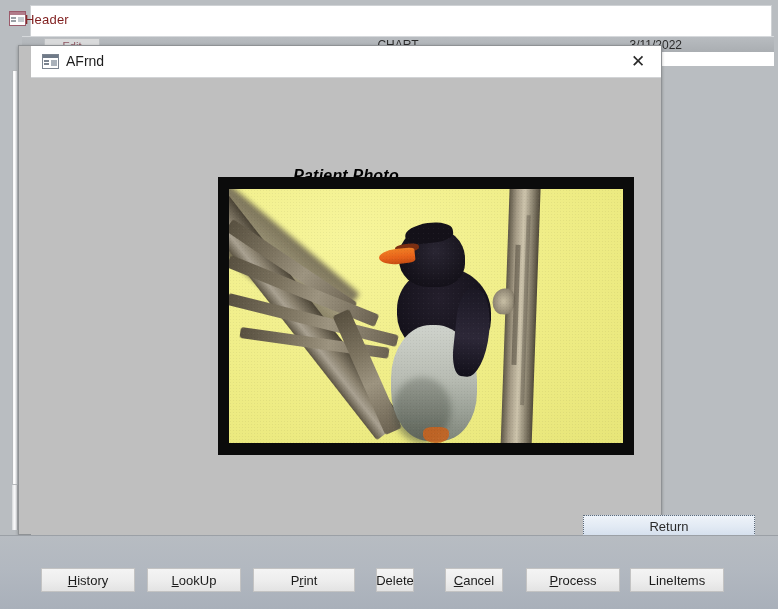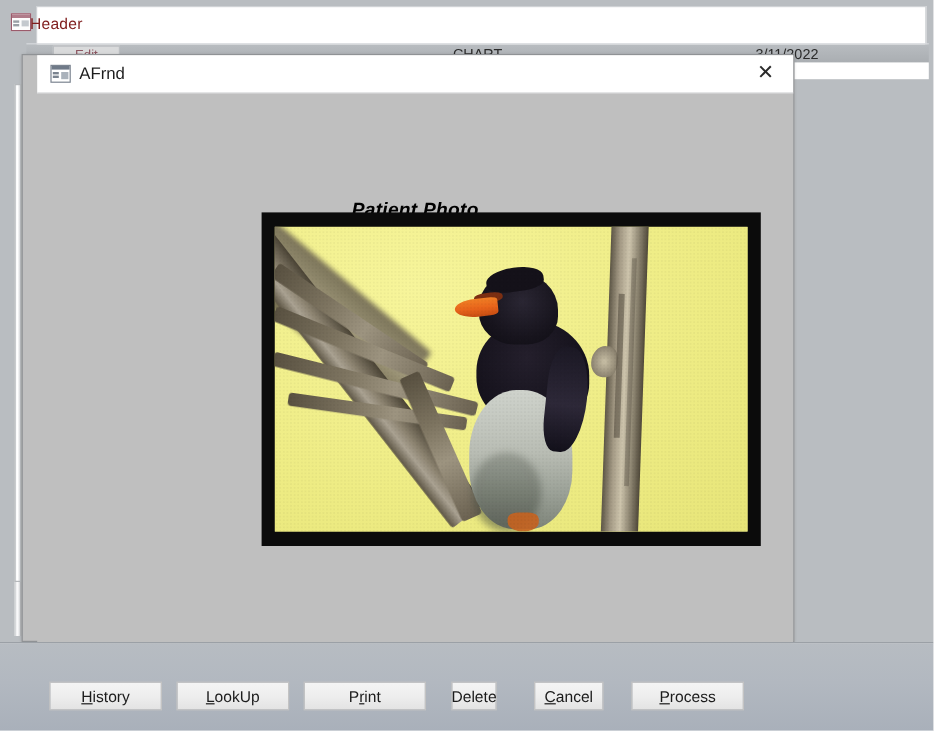--- a/index.html
+++ b/index.html
@@ -458,25 +458,27 @@
             <div class="bird-crest"></div>
             <div class="bird-beak-dark"></div>
             <div class="bird-beak"></div>
             <div class="bird-foot"></div>
           </div>
 
           <div class="grain"></div>
         </div>
       </div>
 
+      <div class="return-btn">Return</div>
     </div>
   </div>
 
   <div class="bottom-bar"></div>
 
   <div class="cmd-btn cmd-history"><u>H</u>istory</div>
   <div class="cmd-btn cmd-lookup"><u>L</u>ookUp</div>
   <div class="cmd-btn cmd-print">P<u>r</u>int</div>
   <div class="cmd-btn cmd-delete">Delete</div>
   <div class="cmd-btn cmd-cancel"><u>C</u>ancel</div>
   <div class="cmd-btn cmd-process"><u>P</u>rocess</div>
+  <div class="cmd-btn cmd-lineitems">LineItems</div>
 
 </div>
 
 </body></html>

